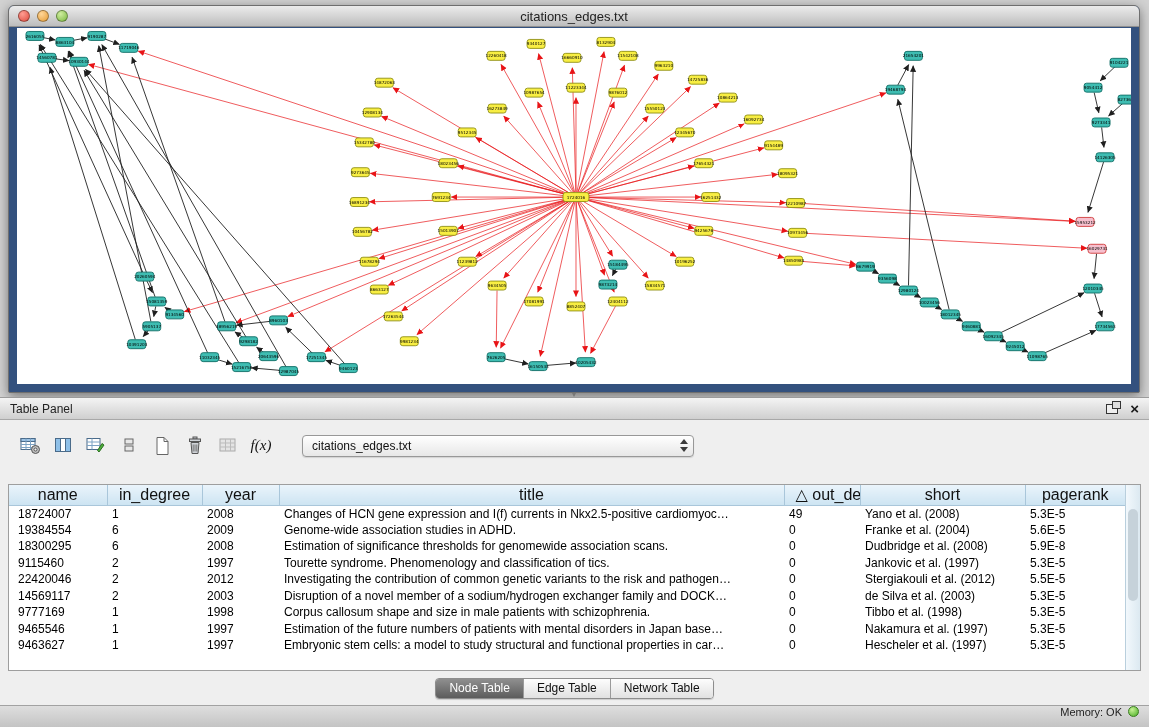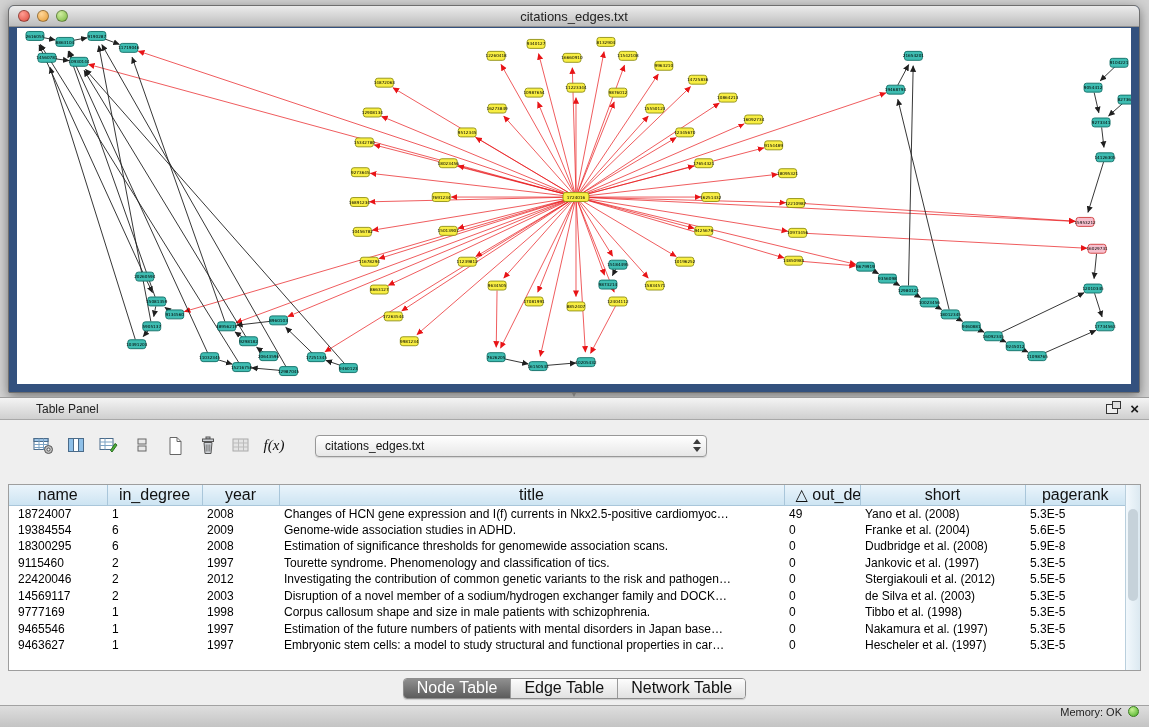--- a/index.html
+++ b/index.html
@@ -37,29 +37,29 @@
   .split-dot { position:absolute; left:566px; top:391px; width:16px; height:7px;
     display:flex; align-items:center; justify-content:center; color:#777; font-size:8px; line-height:7px; }
 
   
   .tp-header {
     position:absolute; left:0; top:397px; width:100%; height:23px;
     background:linear-gradient(#f4f4f4,#cfcfcf);
     border-top:1px solid #9b9b9b; border-bottom:1px solid #a8a8a8;
     display:flex; align-items:center; padding:0 10px;
   }
-  .tp-title { font-size:12px; color:#222;margin-left:26px; }
+  .tp-title { font-size:12px; color:#222; }
   .tp-actions { margin-left:auto; display:flex; gap:12px; align-items:center; }
   .float-icon { width:12px; height:10px; border:1px solid #333; position:relative; background:#eee; }
   .float-icon::after { content:""; position:absolute; right:-4px; top:-4px; width:7px; height:6px; border:1px solid #333; background:#ddd; }
   .close-icon { font-size:15px; font-weight:bold; color:#1a1a1a; line-height:15px; }
 
   .tp-body { position:absolute; left:0; top:420px; width:100%; bottom:22px; background:#efefef; }
 
-  .toolbar { display:flex; align-items:center; gap:9px; padding:9px 0 0 18px; height:42px;margin-left:13px; }
+  .toolbar { display:flex; align-items:center; gap:9px; padding:9px 0 0 18px; height:42px; }
   .tool { width:24px; height:22px; display:flex; align-items:center; justify-content:center; }
   .fx { font-style:italic; font-family:"Liberation Serif", serif; font-size:15px; color:#111; }
   .combo {
     margin-left:20px; width:392px; height:22px; border:1px solid #989898; border-radius:4px;
     background:linear-gradient(#ffffff,#e7e7e7); display:flex; align-items:center;
     font-size:12px; padding-left:9px; position:relative; color:#111;
     box-shadow:inset 0 1px 0 rgba(255,255,255,.7), 0 1px 1px rgba(0,0,0,.12);
   }
   .combo-arrows { position:absolute; right:5px; top:2px; display:flex; flex-direction:column; align-items:center; }
   .combo-arrows .up, .combo-arrows .dn { width:0; height:0; border-left:4px solid transparent; border-right:4px solid transparent; margin:1.5px 0; }
@@ -85,21 +85,21 @@
   table.data tbody td:first-child { padding-left:9px; }
   .vscroll {
     position:absolute; right:0; top:0; bottom:0; width:15px;
     background:linear-gradient(to right,#f2f8fc,#dce9f1); border-left:1px solid #b9cfdd;
   }
   .vthumb { position:absolute; left:2px; right:2px; top:24px; height:92px; border-radius:6px; background:#c6d2da; }
 
   .tabs-row { position:absolute; left:0; right:0; bottom:6px; height:22px; display:flex; justify-content:center; align-items:center; }
   .tabs { display:flex; border:1px solid #8d8d8d; border-radius:4px; overflow:hidden; height:21px;
           box-shadow:0 1px 1px rgba(0,0,0,.15); }
-  .tab { padding:0 13px; font-size:16px; display:flex; align-items:center;
+  .tab { padding:0 13px; font-size:12px; display:flex; align-items:center;
          background:linear-gradient(#fdfdfd,#e1e1e1); color:#111; border-left:1px solid #9a9a9a;text-align:center; }
   .tab:first-child { border-left:none; }
   .tab.active { background:linear-gradient(#8f8f8f,#5c5c5c); color:#fff; }
 
   .statusbar {
     position:absolute; left:0; bottom:0; width:100%; height:22px;
     background:linear-gradient(#dedede,#c4c4c4); border-top:1px solid #a2a2a2;
     display:flex; align-items:flex-start; justify-content:flex-end; padding-right:10px; gap:6px;
   }
   .mem { font-size:11px; color:#222; }

